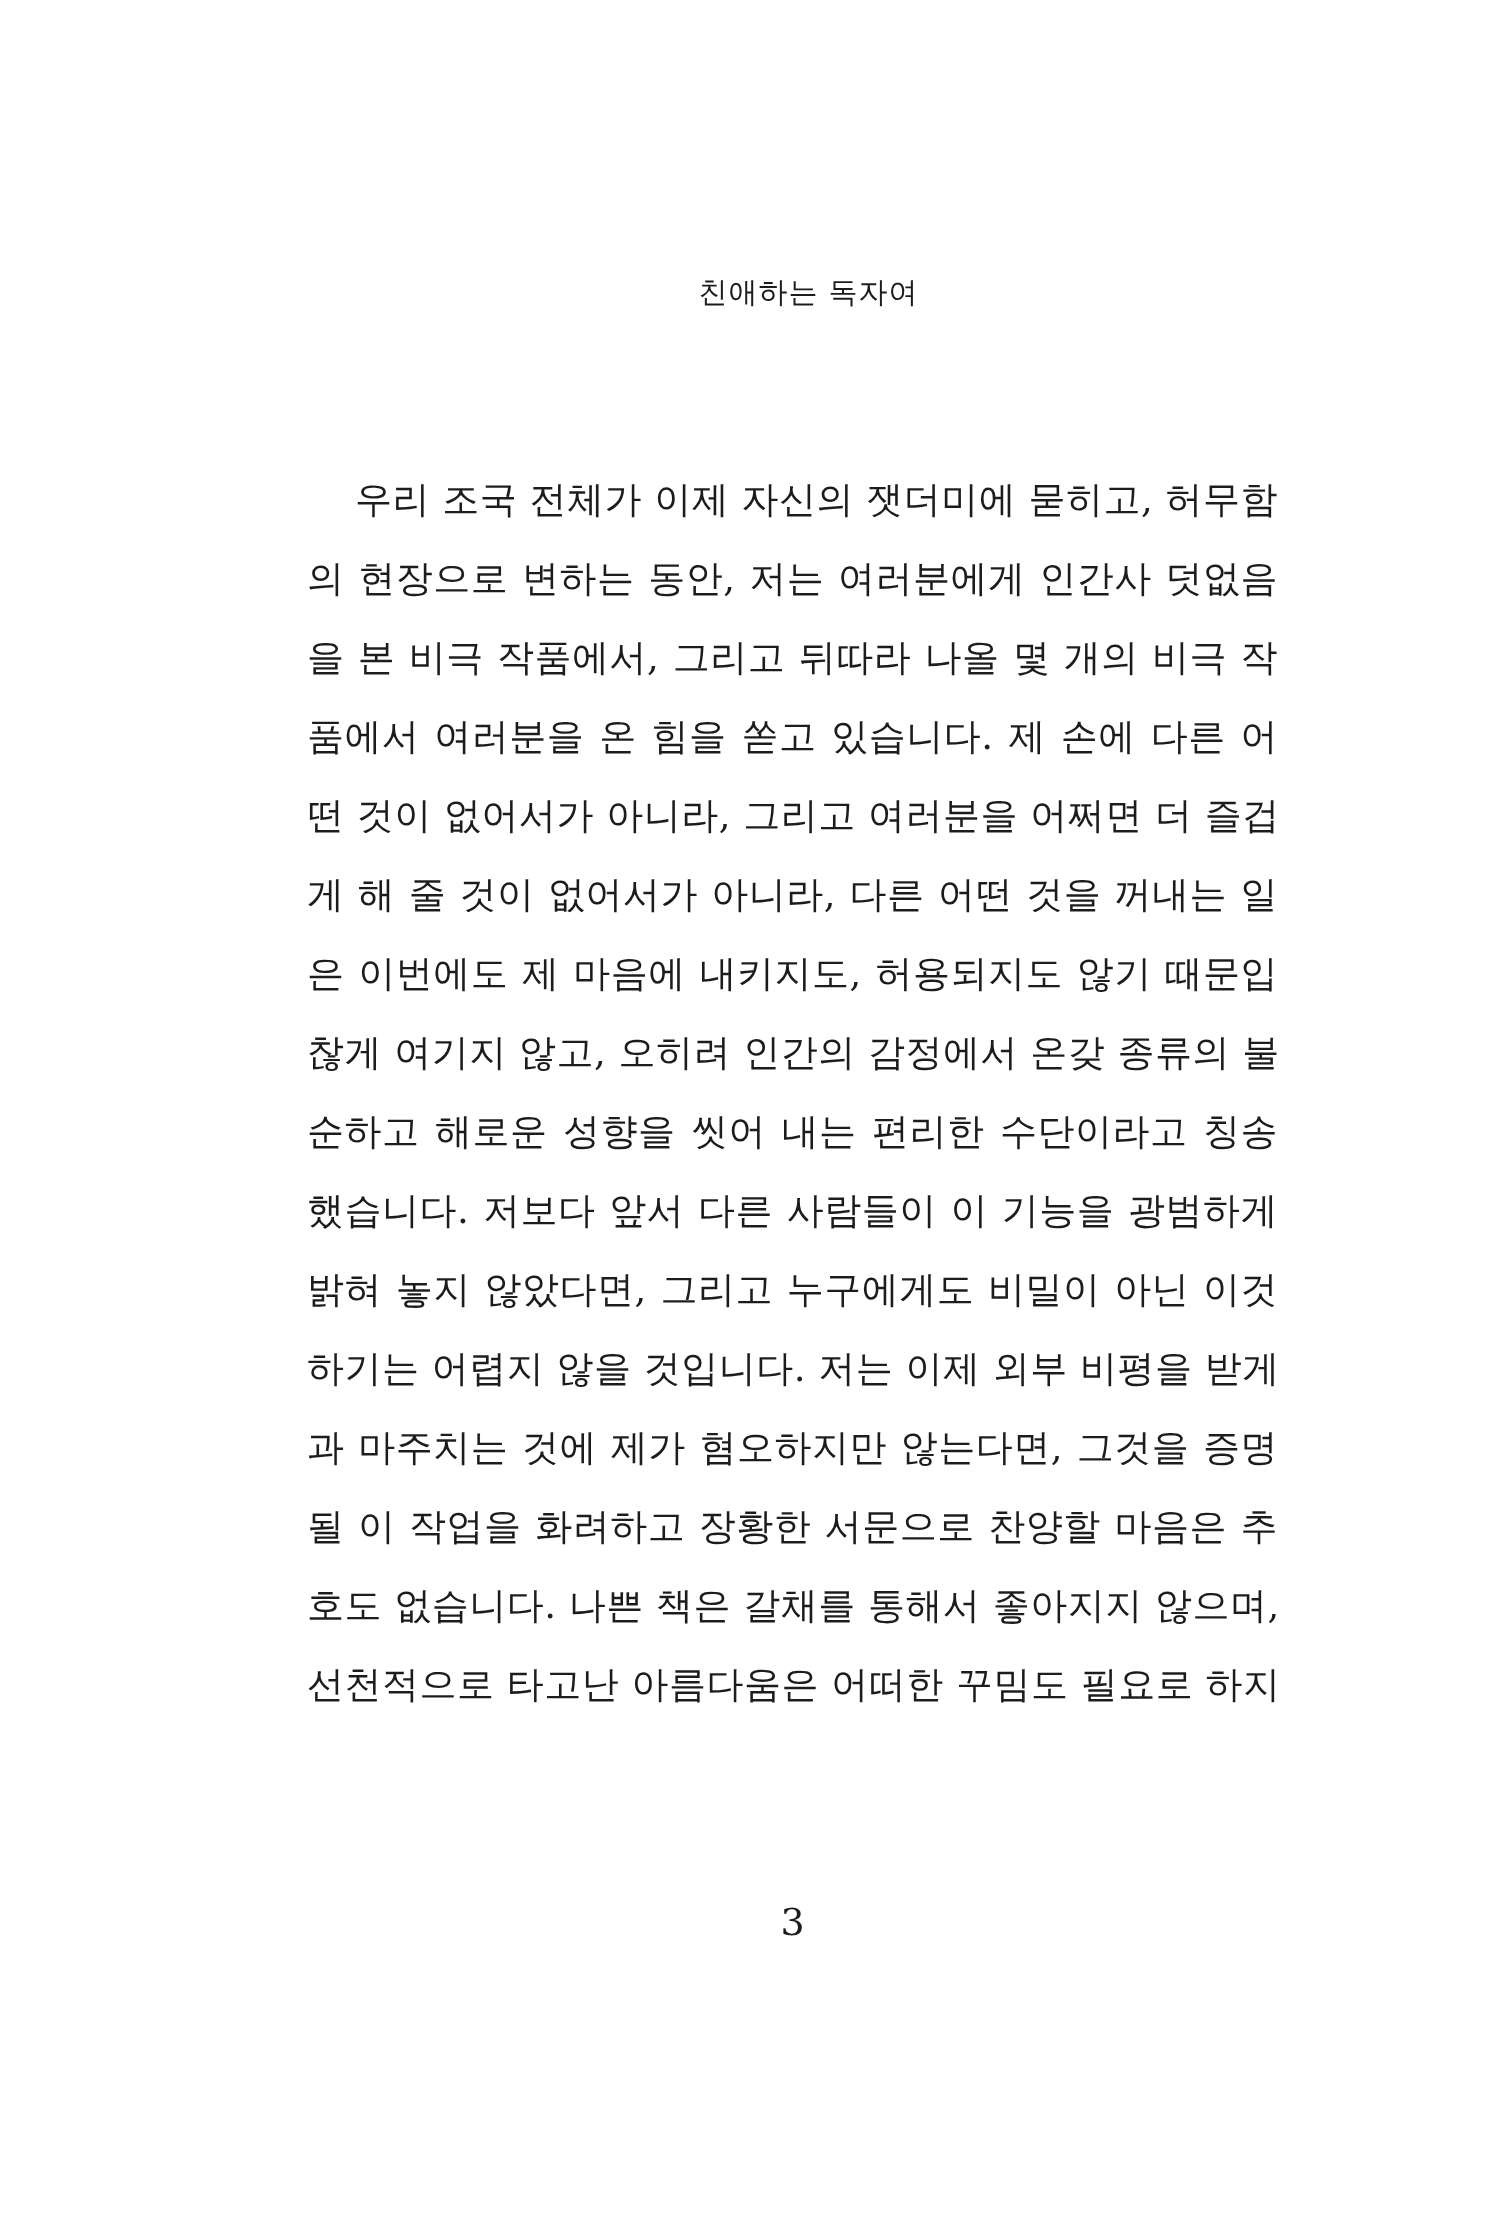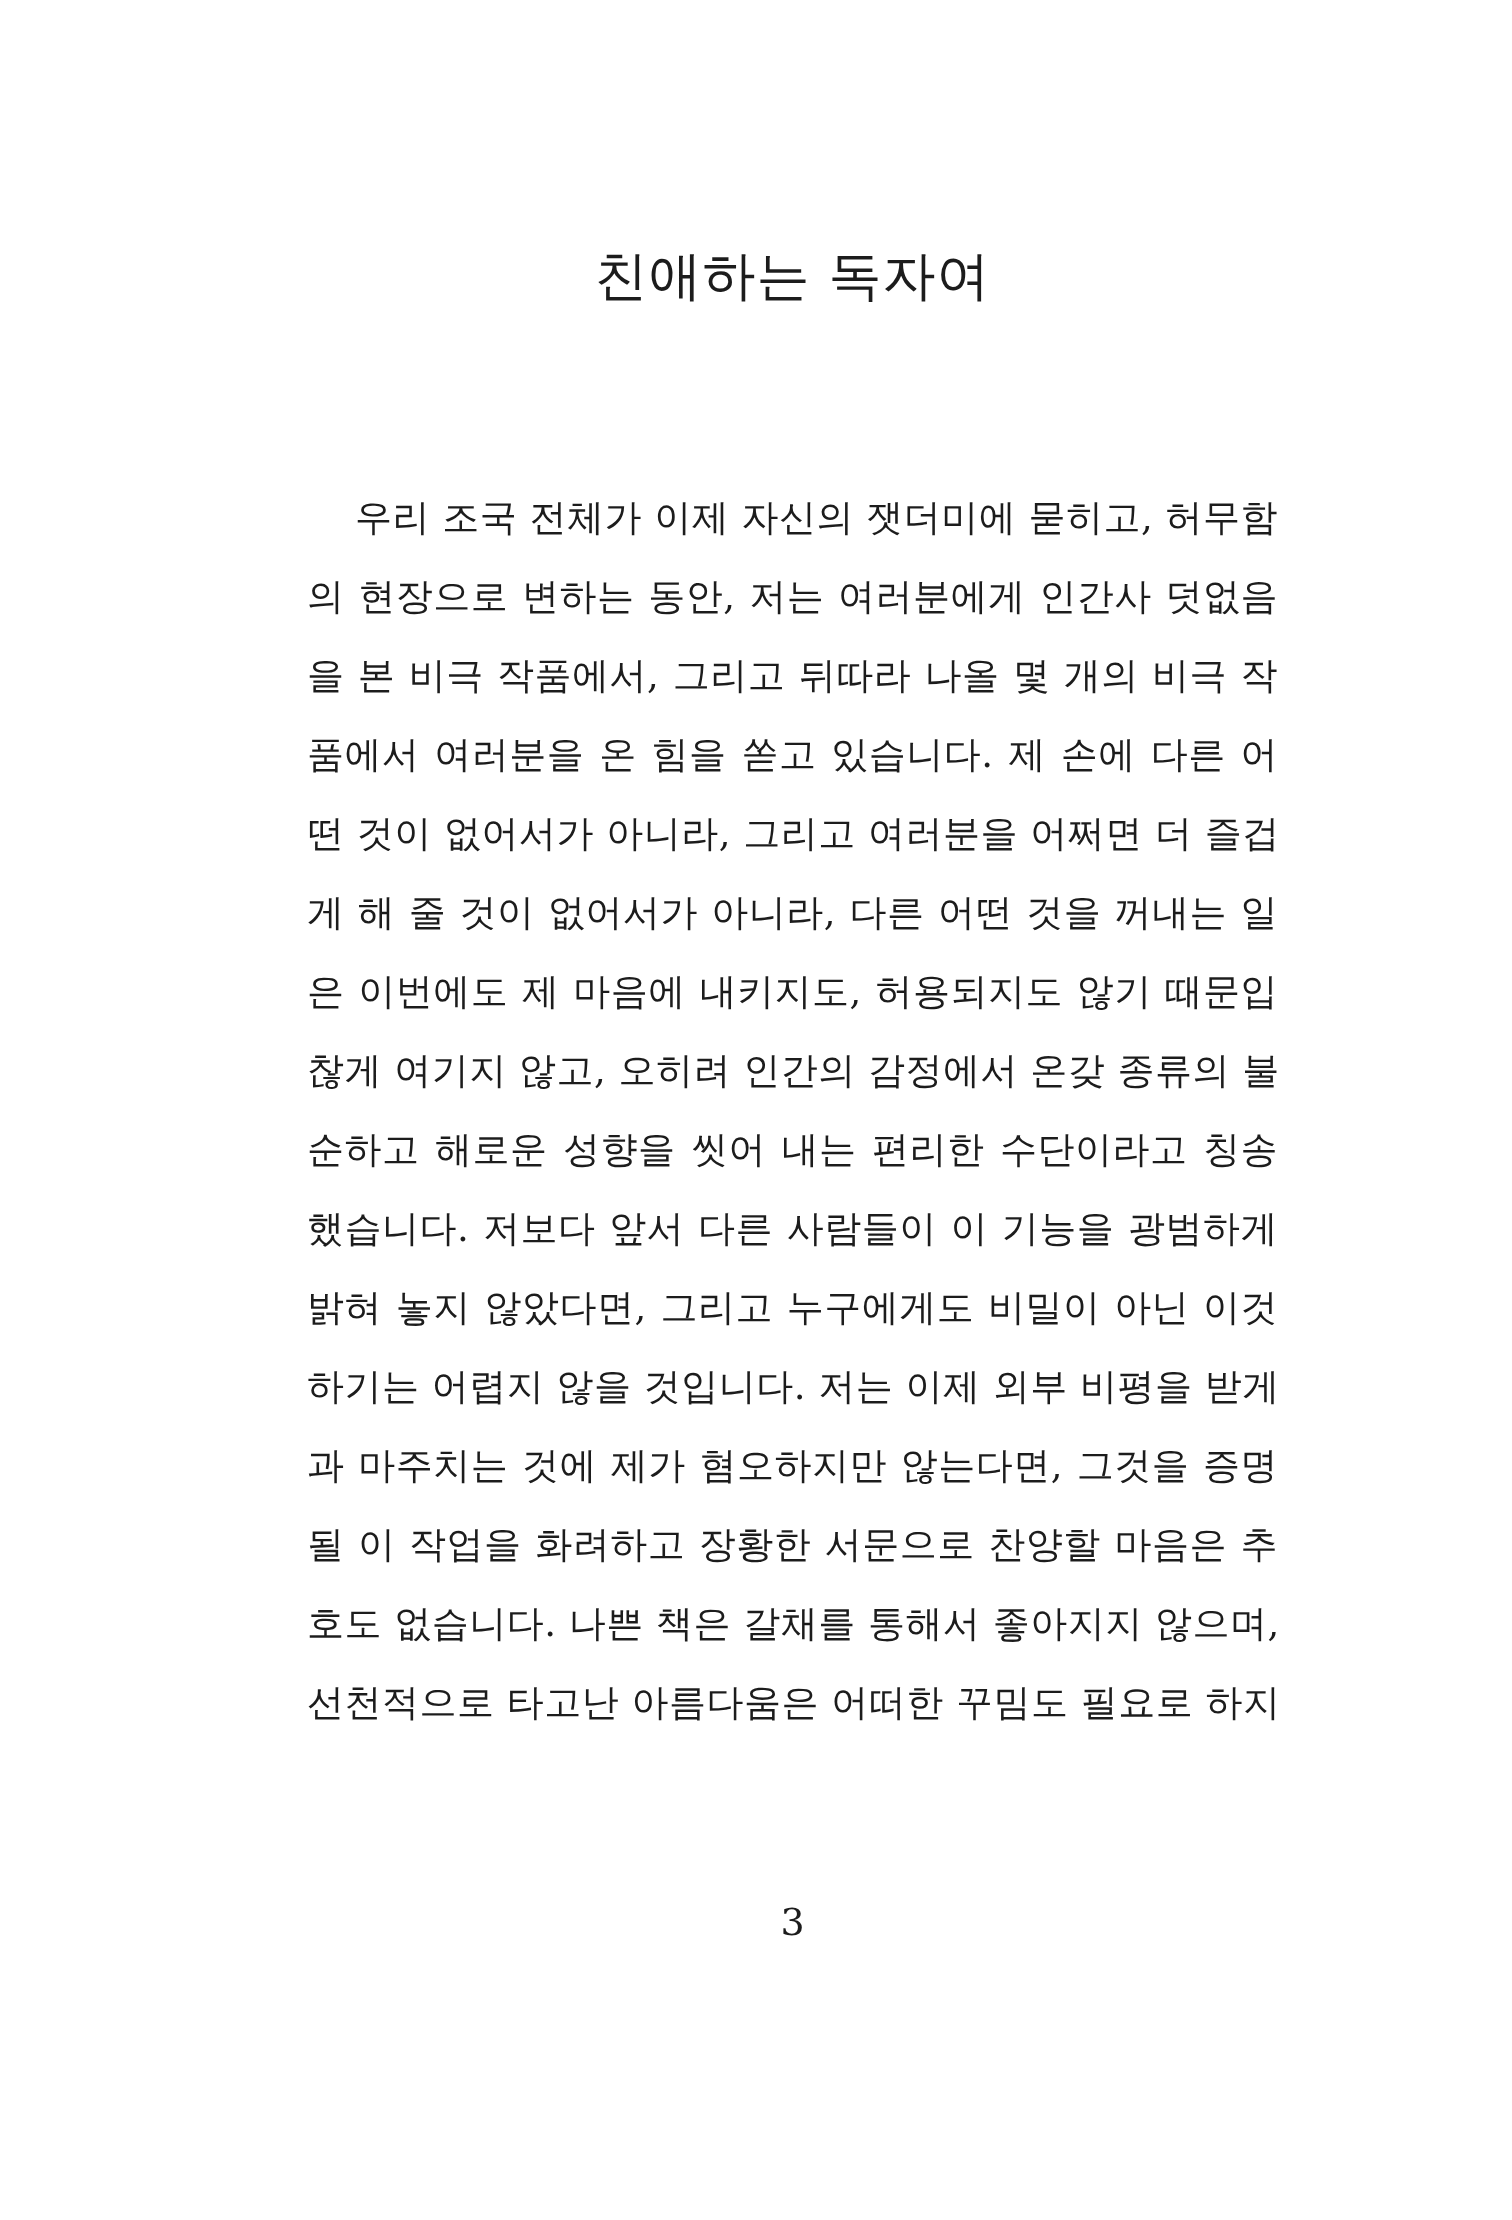--- a/index.html
+++ b/index.html
@@ -14,30 +14,30 @@
     background: #ffffff;
     color: #1c1c1c;
     font-family: "DejaVu Serif", "Liberation Serif", serif;
     overflow: hidden;
   }
   .chapter-title {
     position: absolute;
     top: 246px;
     left: 307px;
     width: 971px;
-    margin: 0;
-    font-size: 53px;
+    margin: 16px;
+    font-size: 29px;
     font-weight: 500;
     line-height: 60px;
     text-align: center;
     letter-spacing: 1px;
   }
   .body-text {
     position: absolute;
-    top: 478px;
+    top: 460px;
     left: 307px;
     width: 971px;
     font-size: 37px;
     letter-spacing: 0.5px;
   }
   .line {
     height: 79px;
     line-height: 79px;
     text-align: justify;
     text-align-last: justify;

